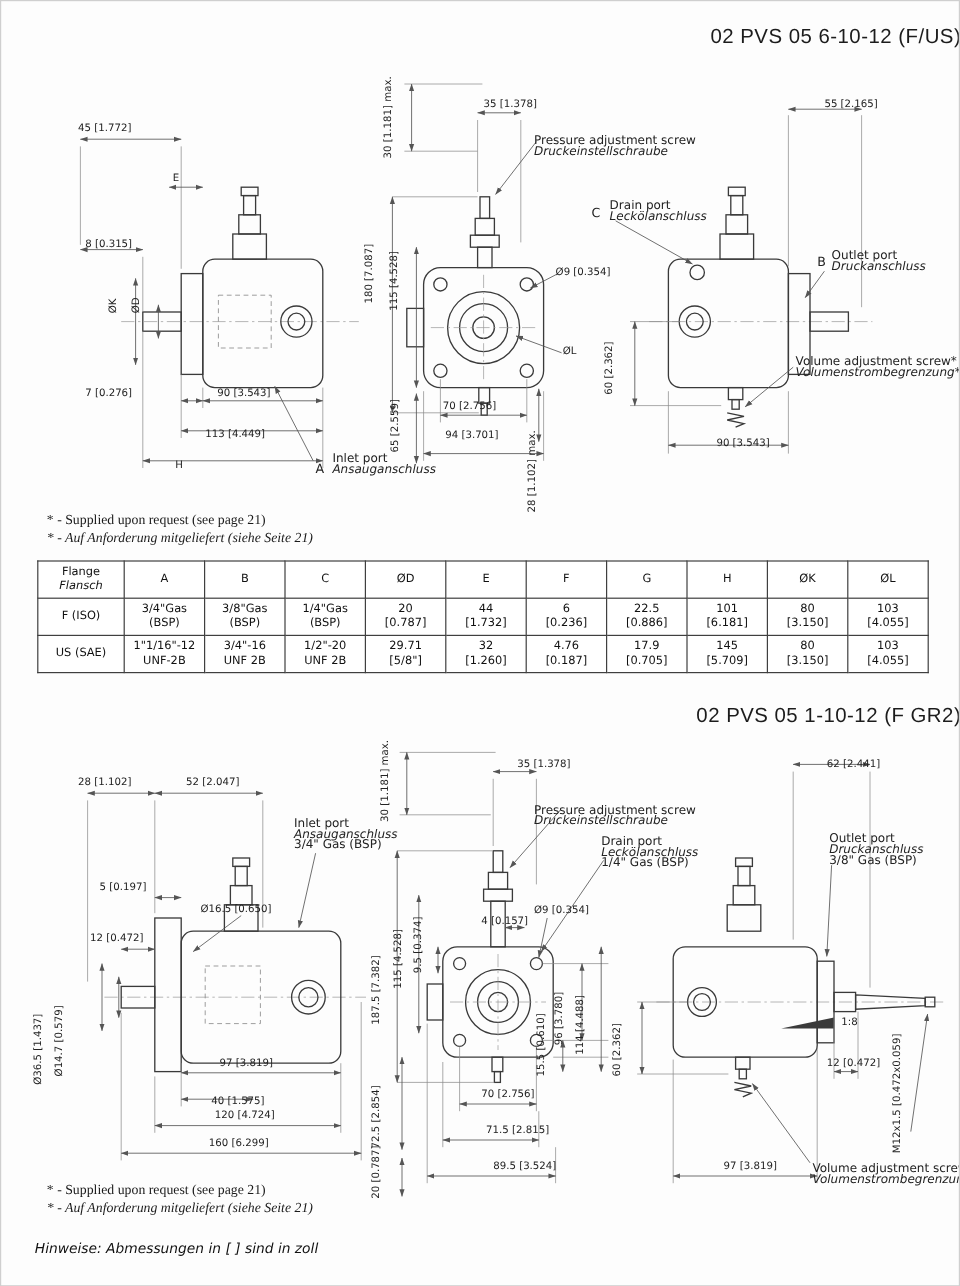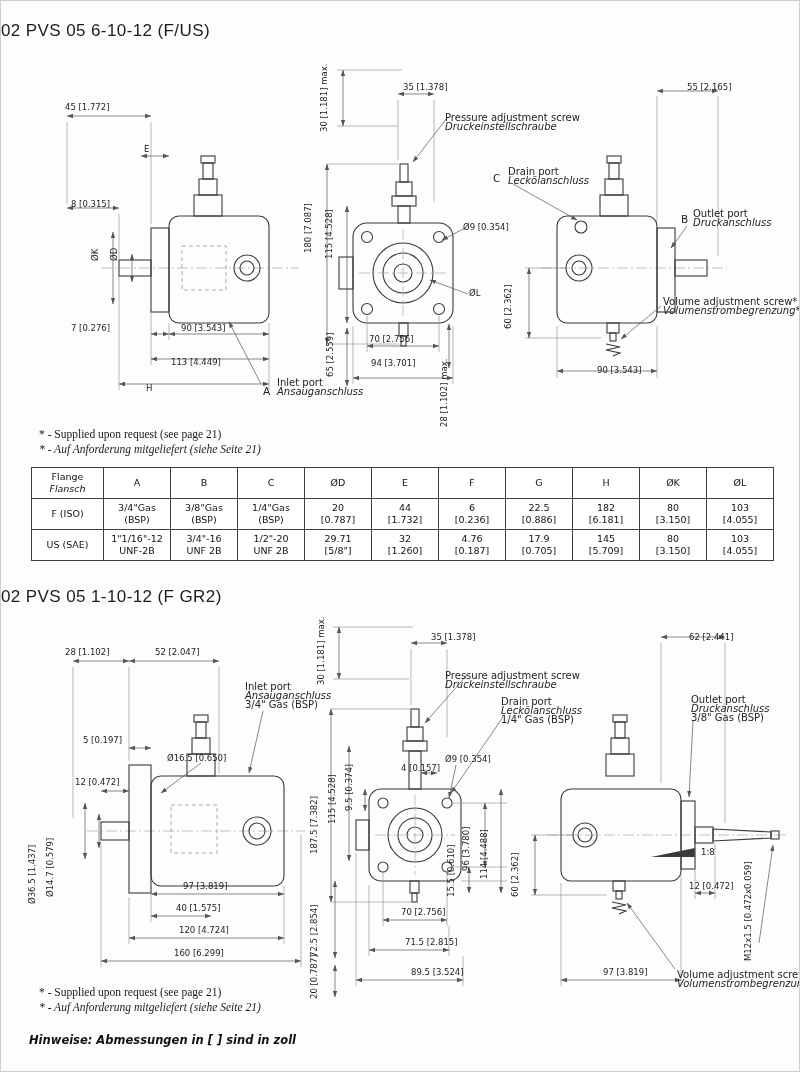--- a/index.html
+++ b/index.html
@@ -1,19 +1,19 @@
 <!DOCTYPE html>
 <html><head>
 <meta charset="utf-8">
 <style>
   * { margin:0; padding:0; box-sizing:border-box; }
   html,body { background:#e9e9e9; }
   body { width:800px; height:1072px; font-family:"DejaVu Sans", sans-serif; }
   .page { position:relative; width:800px; height:1072px; background:#fdfdfd; border:1px solid #cfcfcf; overflow:hidden; }
-  .title { position:absolute; left:0; width:800px; text-align:left; font-size:17px; color:#1c1c1c;
+  .title { position:absolute; left:0; width:800px; text-align:right; font-size:17px; color:#1c1c1c;
            font-family:"Liberation Sans", sans-serif; letter-spacing:.4px; }
   .drawing { position:absolute; left:0; width:800px; }
   .linework { position:absolute; left:0; top:0; width:100%; height:100%; }
   .ol  { fill:none; stroke:#3a3a3a; stroke-width:1.1; }
   .olf { fill:#3a3a3a; stroke:none; }
   .dim { stroke:#555; stroke-width:.7; fill:none; }
   .ext { stroke:#8a8a8a; stroke-width:.6; }
   .hid { fill:none; stroke:#8a8a8a; stroke-width:.7; stroke-dasharray:4 3; }
   .cl  { stroke:#9a9a9a; stroke-width:.6; stroke-dasharray:11 3 2 3; }
   .lbl { position:absolute; font-size:8.5px; line-height:10px; color:#222; white-space:nowrap; }
@@ -21,21 +21,21 @@
   .lbl.it { font-style:italic; }
   .lbl.small { font-size:10px; line-height:9px; }
   .lbl.ltr { font-size:10.5px; }
   .notes { position:absolute; font-size:11.5px; line-height:15px; color:#1a1a1a;font-family:Liberation Serif, serif; }
   .notes .it { font-style:italic; }
   .dim-table { position:absolute; left:30px; top:466px; width:742px; border-collapse:collapse; table-layout:fixed; background:#fff; }
   .dim-table th, .dim-table td { border:1px solid #3f3f3f; text-align:center; vertical-align:middle;
       font-size:9.5px; font-weight:normal; color:#111; padding:3px 0; line-height:12px; }
   .dim-table .it { font-style:italic; }
   .footer-notes { position:absolute; left:28px; top:1032px; font-size:11.5px; line-height:15px; color:#111; }
-  .footer-notes .it { font-style:italic;font-weight:bold; }
+  .footer-notes .it { font-style:italic; }
 </style>
 </head>
 <body>
 
 <div class="page">
 
   <div class="title" style="top:20px">02 PVS 05 6-10-12 (F/US)</div>
 
   <div class="drawing" style="top:55px;height:372px">
     <svg class="linework" viewBox="0 0 800 372">
@@ -241,21 +241,21 @@
           </td>
       <td>
             <div>6</div>
             <div>[0.236]</div>
           </td>
       <td>
             <div>22.5</div>
             <div>[0.886]</div>
           </td>
       <td>
-            <div>182</div>
+            <div>101</div>
             <div>[6.181]</div>
           </td>
       <td>
             <div>80</div>
             <div>[3.150]</div>
           </td>
       <td>
             <div>103</div>
             <div>[4.055]</div>
           </td>
@@ -438,21 +438,21 @@
     <div class="lbl" style="left:154px;top:34px">52 [2.047]</div>
     <div class="lbl" style="left:82px;top:122px">5 [0.197]</div>
     <div class="lbl" style="left:166px;top:140px">Ø16.5 [0.650]</div>
     <div class="lbl" style="left:74px;top:164px">12 [0.472]</div>
     <div class="lbl small" style="left:244px;top:69px">Inlet port</div>
     <div class="lbl small it" style="left:244px;top:78px">Ansauganschluss</div>
     <div class="lbl small" style="left:244px;top:87px">3/4" Gas (BSP)</div>
     <div class="lbl v" style="left:36px;top:281px">Ø36.5 [1.437]</div>
     <div class="lbl v" style="left:54px;top:274px">Ø14.7 [0.579]</div>
     <div class="lbl" style="left:182px;top:268px">97 [3.819]</div>
-    <div class="lbl" style="left:175px;top:290px">40 [1.575]</div>
+    <div class="lbl" style="left:175px;top:300px">40 [1.575]</div>
     <div class="lbl" style="left:178px;top:312px">120 [4.724]</div>
     <div class="lbl" style="left:173px;top:335px">160 [6.299]</div>
     <div class="lbl v" style="left:325px;top:62px">30 [1.181] max.</div>
     <div class="lbl" style="left:430px;top:19px">35 [1.378]</div>
     <div class="lbl small" style="left:444px;top:58px">Pressure adjustment screw</div>
     <div class="lbl small it" style="left:444px;top:67px">Druckeinstellschraube</div>
     <div class="lbl small" style="left:500px;top:84px">Drain port</div>
     <div class="lbl small it" style="left:500px;top:93px">Leckölanschluss</div>
     <div class="lbl small" style="left:500px;top:102px">1/4" Gas (BSP)</div>
     <div class="lbl" style="left:400px;top:150px">4 [0.157]</div>

